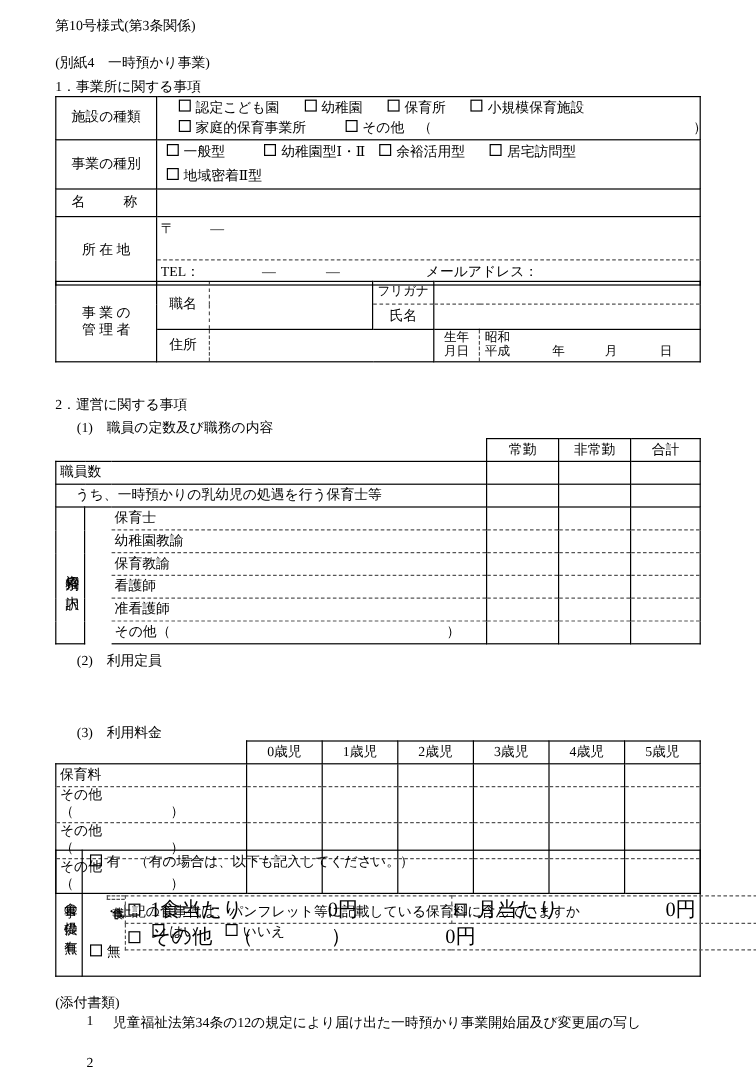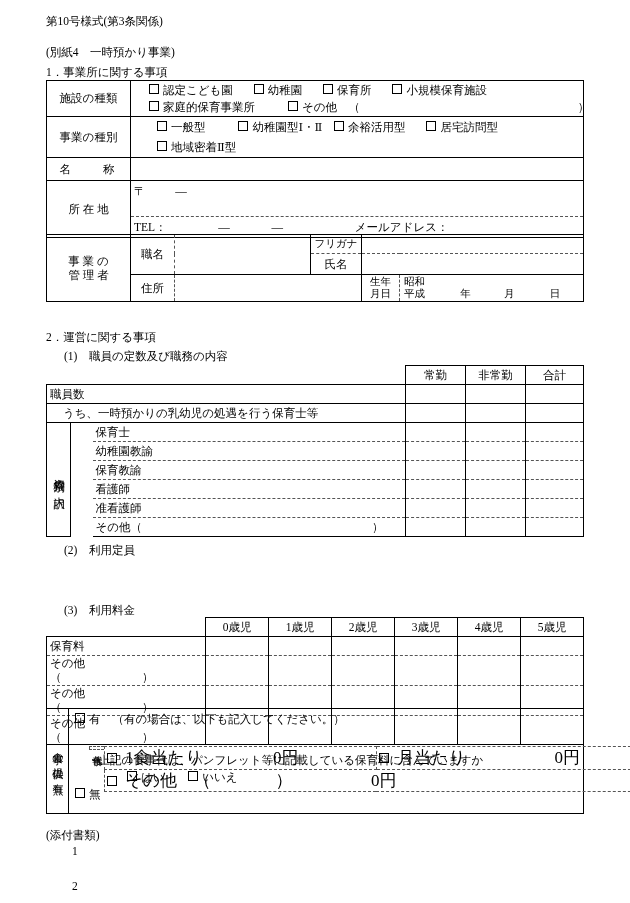--- a/index.html
+++ b/index.html
@@ -95,21 +95,21 @@
           <div class="chkrow">
             <span class="cb"></span><span>家庭的保育事業所</span><span class="gap-l"></span>
             <span class="cb"></span><span>その他　（</span>
             <span style="display:inline-block;width:215px;"></span><span>）</span>
           </div>
         </td>
       </tr>
 
       <tr>
         <td class="c" style="height:40px;">事業の種別</td>
-        <td class="l" style="padding-left:26px;margin-left:20px;">
+        <td class="l" style="padding-left:8px;margin-left:20px;">
           <div class="chkrow" style="margin-bottom:5px;">
             <span class="cb"></span><span>一般型</span><span class="gap-l"></span>
             <span class="cb"></span><span>幼稚園型Ⅰ・Ⅱ</span><span class="gap-s"></span>
             <span class="cb"></span><span>余裕活用型</span><span class="gap"></span>
             <span class="cb"></span><span>居宅訪問型</span>
           </div>
           <div class="chkrow">
             <span class="cb"></span><span>地域密着Ⅱ型</span>
           </div>
         </td>
@@ -399,16 +399,17 @@
           </div>
 
         </td>
       </tr>
     </tbody>
   </table>
 
   <div class="ln" style="left:46px;top:828px;">(添付書類)</div>
 
   <div class="ln" style="left:72px;top:845px;">1</div>
+  <div class="ln" style="left:94px;top:845px;">児童福祉法第34条の12の規定により届け出た一時預かり事業開始届及び変更届の写し</div>
 
   <div class="ln" style="left:72px;top:880px;">2</div>
 
 </div>
 
 </body></html>

